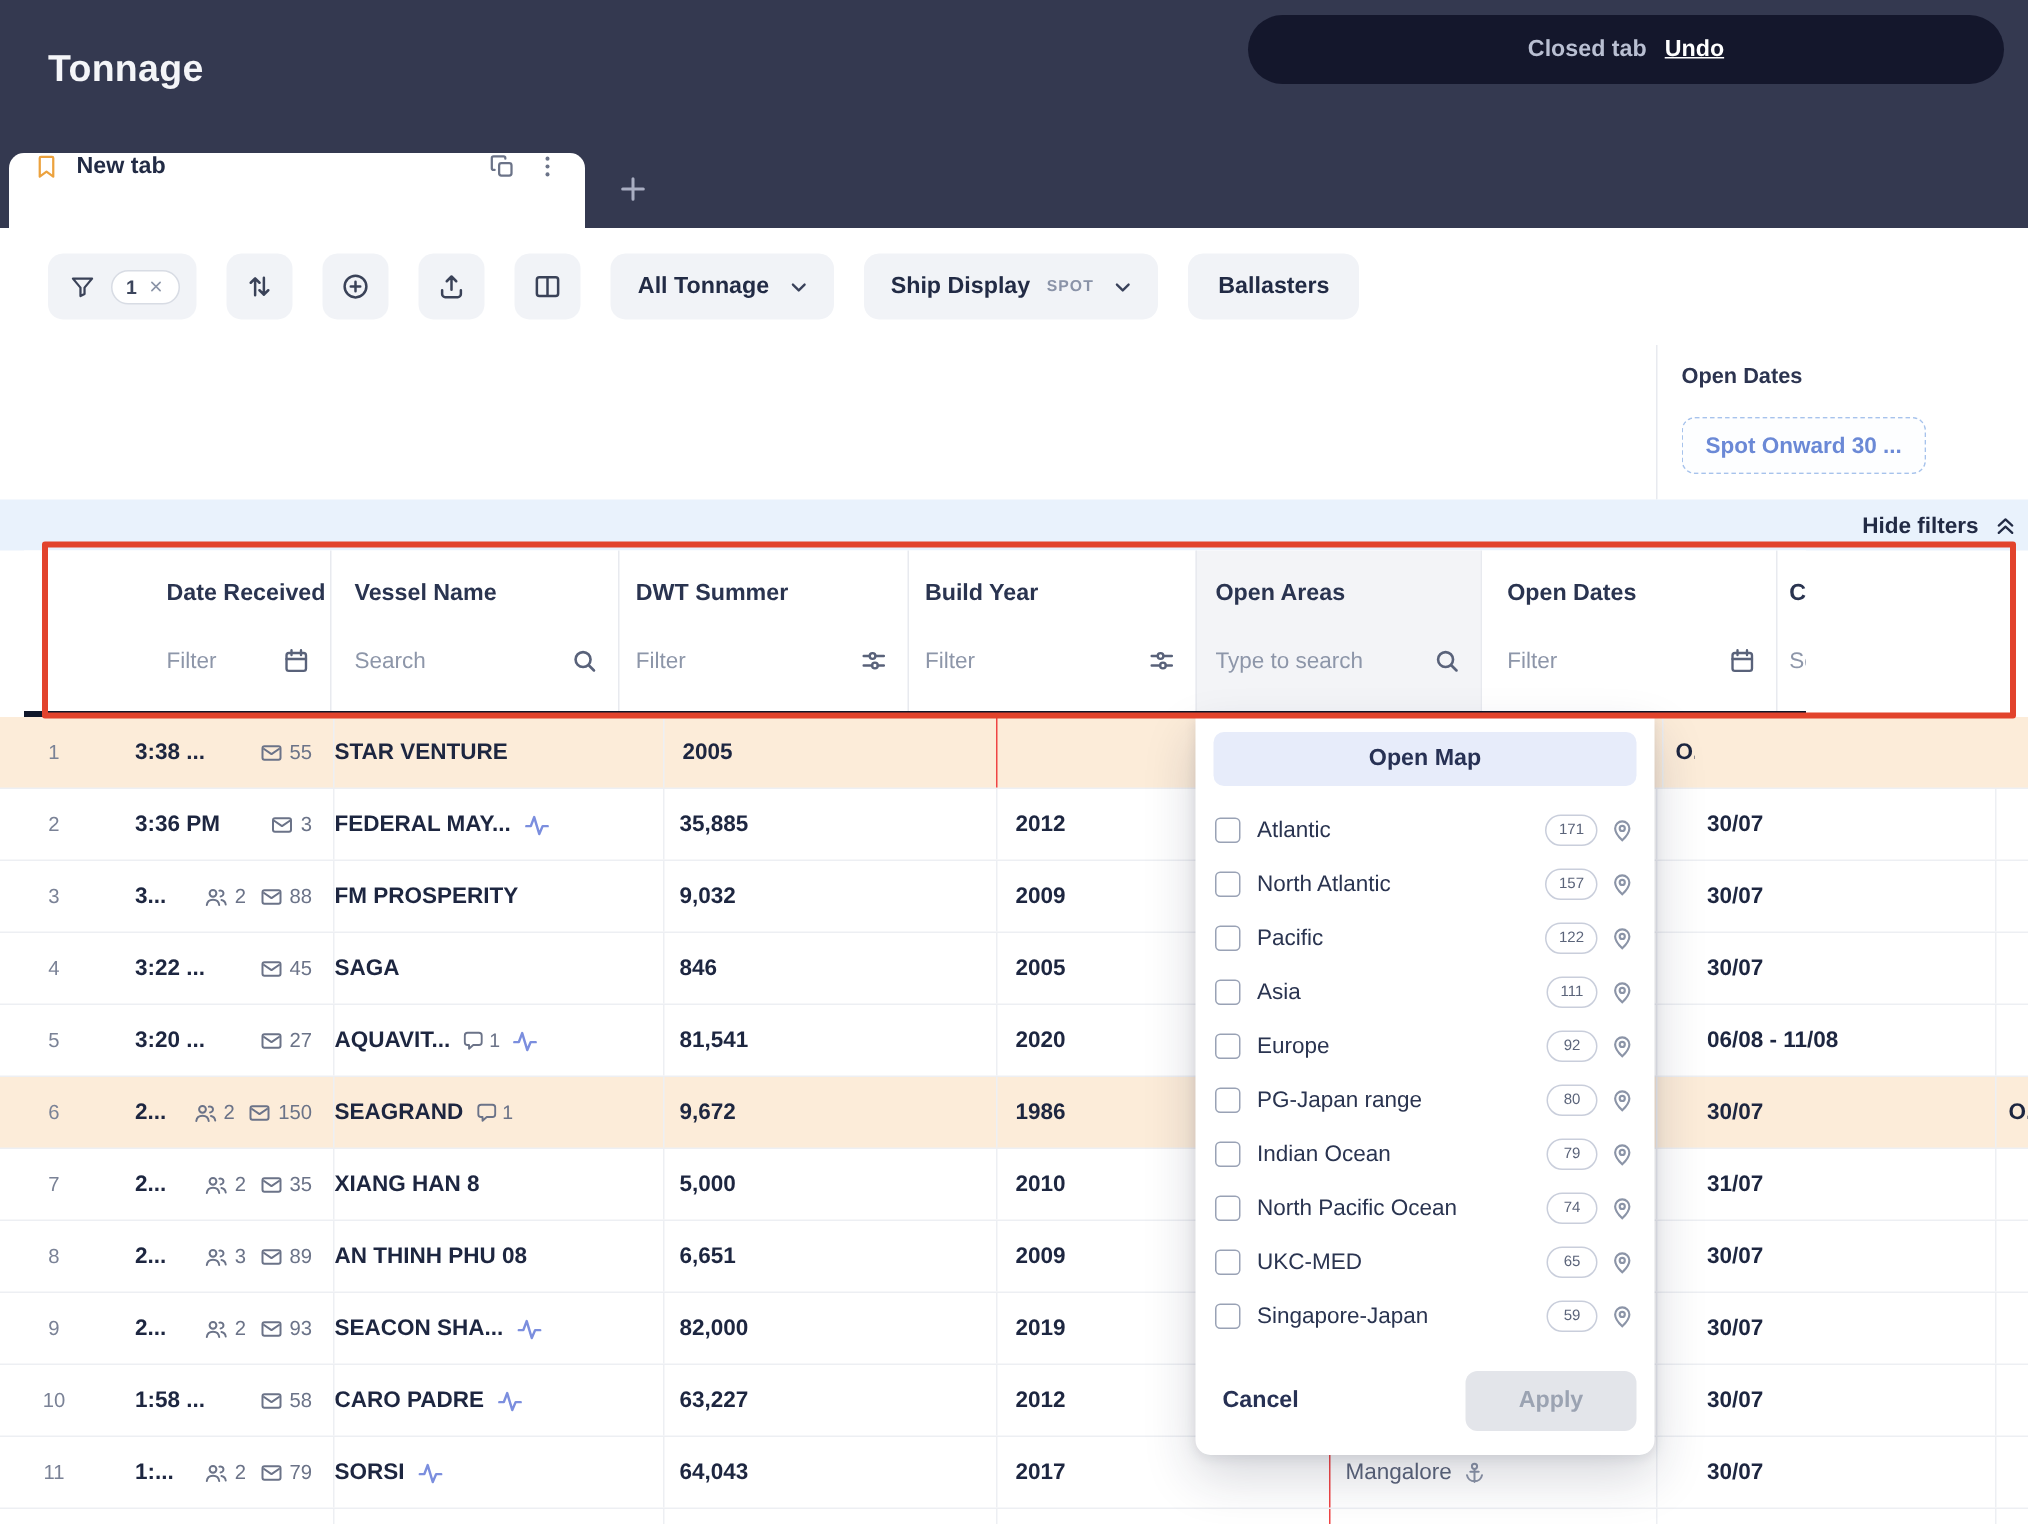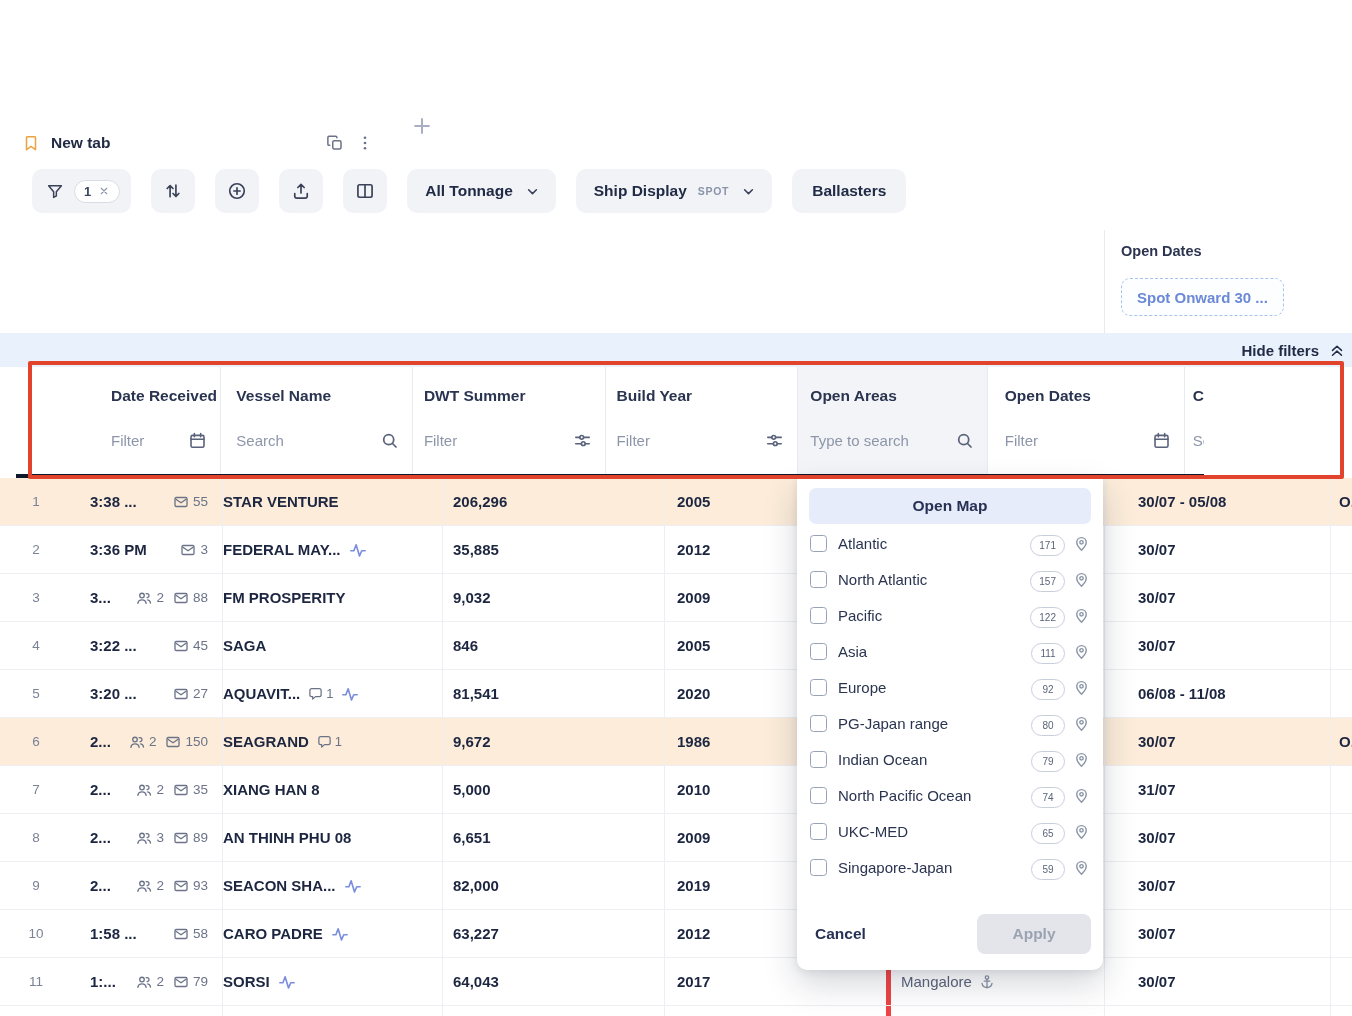--- a/index.html
+++ b/index.html
@@ -10,21 +10,21 @@
   button{font-family:inherit}
 
   
   .app-header{position:absolute;left:0;top:0;width:1352px;height:152px;background:#343950}
   .app-title{position:absolute;left:32px;top:32px;font-size:25px;font-weight:700;color:#f4f5f8;letter-spacing:.2px}
   .toast{position:absolute;right:16px;top:10px;height:46px;width:504px;background:#14172c;border-radius:24px;display:flex;align-items:center;justify-content:center;gap:12px}
   .toast-msg{color:#b9bfd2;font-size:15.5px;font-weight:600}
   .toast-undo{color:#fff;font-size:15.5px;font-weight:700;text-decoration:underline;background:none;border:none;cursor:pointer}
 
   
-  .tab{position:absolute;left:6px;top:102px;width:384px;height:50px;background:#fff;border-radius:10px 10px 0 0;display:flex;align-items:flex-end;padding:0 16px;cursor:pointer}
+  .tab{position:absolute;left:6px;top:102px;width:384px;height:50px;background:#fff;border-radius:10px 10px 0 0;display:flex;align-items:flex-start;padding:0 16px;cursor:pointer}
   .tab-bookmark{width:18px;height:18px;color:#eca23e;flex:none}
   .tab-label{margin-left:11px;font-size:15.5px;font-weight:700;color:#222b45}
   .tab-actions{margin-left:auto;display:flex;align-items:center;gap:12px;color:#6b7388}
   .tab-actions .ticon{width:18px;height:18px;cursor:pointer}
   .tab-add{position:absolute;left:408px;top:112px;width:28px;height:28px;color:#a9aec2;background:none;border:none;cursor:pointer;display:flex;align-items:center;justify-content:center}
   .tab-add svg{width:22px;height:22px}
 
   
   .toolbar{position:absolute;left:0;top:152px;width:1352px;height:78px;background:#fff;display:flex;align-items:center;padding-left:32px;gap:20px}
   .btn{height:44px;background:#f1f3f7;border-radius:10px;display:flex;align-items:center;justify-content:center;font-size:15.5px;font-weight:700;color:#222b45;border:none;cursor:pointer;flex:none}
@@ -79,30 +79,30 @@
   .meta{margin-left:auto;display:flex;align-items:center;gap:9px;color:#6b7388;font-size:13.5px}
   .mgroup{display:flex;align-items:center;gap:4px}
   .ic{width:16px;height:16px}
   .c-vessel{width:220px;padding-left:0;border-left:1px solid #edeff3;gap:8px}
   .vname{font-weight:700;font-size:15px;color:#1d2640}
   .chatwrap{display:flex;align-items:center;gap:3px;color:#6b7388;font-size:13px}
   .chatwrap .ic{width:15px;height:15px}
   .act{width:18px;height:18px;color:#7b8ede;flex:none}
   .c-dwt{width:222px;padding-left:10px;border-left:1px solid #edeff3;font-weight:700;font-size:15px;color:#1d2640}
   .c-build{width:222px;padding-left:12px;border-left:1px solid #edeff3;font-weight:700;font-size:15px;color:#1d2640}
-  .c-areas{width:218px;padding-left:10px;border-left:5px solid #ef4444;color:#5b647a;font-size:15px;gap:7px}
+  .c-areas{width:218px;padding-left:10px;border-left:1px solid #ef4444;color:#5b647a;font-size:15px;gap:7px}
   .c-areas .ic{color:#8b94a7}
   .c-dates{width:226px;padding-left:33px;border-left:1px solid #edeff3;font-weight:700;font-size:15px;color:#1d2640}
   .c-extra{width:22px;padding-left:8px;border-left:1px solid #edeff3;font-weight:700;font-size:15px;color:#1d2640}
 
   
   .popover{position:absolute;left:797px;top:478px;width:306px;height:492px;background:#fff;border-radius:0 0 10px 10px;box-shadow:0 14px 34px rgba(27,35,62,.18),0 2px 8px rgba(27,35,62,.10);z-index:30;display:flex;flex-direction:column}
   .open-map{margin:10px 12px 11px;height:36px;border-radius:7px;background:#e7ecfa;color:#273154;font-size:15.5px;font-weight:700;border:none;cursor:pointer;flex:none}
   .plist{flex:none}
-  .pitem{height:36px;display:flex;align-items:flex-start;padding:0 13px;cursor:pointer}
+  .pitem{height:36px;display:flex;align-items:center;padding:0 13px;cursor:pointer}
   .cbox{width:17px;height:17px;border:1.5px solid #99a2b5;border-radius:3.5px;background:#fff;flex:none;cursor:pointer}
   .plbl{margin-left:11px;font-size:15px;color:#2a3450}
   .pill{margin-left:auto;border:1px solid #c9cedb;border-radius:11px;min-width:34px;height:21px;display:flex;align-items:center;justify-content:center;padding:0 8px;font-size:10px;color:#5b647a}
   .pin{margin-left:8px;width:17px;height:17px;color:#8b94a7;cursor:pointer}
   .pfoot{margin-top:auto;display:flex;align-items:center;padding:0 12px 16px 18px}
   .cancel{font-size:15.5px;font-weight:700;color:#273154;background:none;border:none;cursor:pointer}
   .apply{margin-left:auto;width:114px;height:40px;border-radius:8px;background:#e3e5ea;color:#9ba3b2;font-size:15.5px;font-weight:700;border:none;cursor:pointer}
 
   
   .annot{position:absolute;left:28px;top:361px;width:1316px;height:118px;border:4px solid #e2432c;border-radius:2px;z-index:60;pointer-events:none}
@@ -187,20 +187,27 @@
       </symbol>
     <symbol id="i-anchor" viewBox="0 0 24 24">
         <circle cx="12" cy="5.3" r="2.6" fill="none" stroke="currentColor" stroke-width="2"></circle>
         <path d="M12 7.9V21M7.8 10.8h8.4M4.5 14.2a7.6 7.3 0 0 0 15 0" fill="none" stroke="currentColor" stroke-width="2" stroke-linecap="round"></path>
       </symbol>
   </defs>
 </svg>
 
 <div class="stage">
 
+  <div class="app-header">
+    <div class="app-title">Tonnage</div>
+    <div class="toast">
+      <span class="toast-msg">Closed tab</span>
+      <button class="toast-undo">Undo</button>
+    </div>
+  </div>
 
   <div class="tab">
     <svg class="tab-bookmark">
         <use href="#i-bookmark"></use>
       </svg>
     <span class="tab-label">New tab</span>
     <span class="tab-actions">
       <svg class="ticon">
           <use href="#i-copy"></use>
         </svg>
@@ -349,21 +356,20 @@
               <svg class="ic">
                 <use href="#i-mail"></use>
               </svg>
               <span>55</span>
             </span>
           </span>
         </div>
         <div class="c c-vessel">
           <span class="vname">STAR VENTURE</span>
         </div>
-        <div class="c c-dwt">206,296</div>
         <div class="c c-build">2005</div>
         <div class="c c-areas"></div>
         <div class="c c-dates">30/07 - 05/08</div>
         <div class="c c-extra">O...</div>
       </div>
       <div class="trow">
         <div class="c c-num">2</div>
         <div class="c c-date">
           <span class="time">3:36 PM</span>
           <span class="meta">

